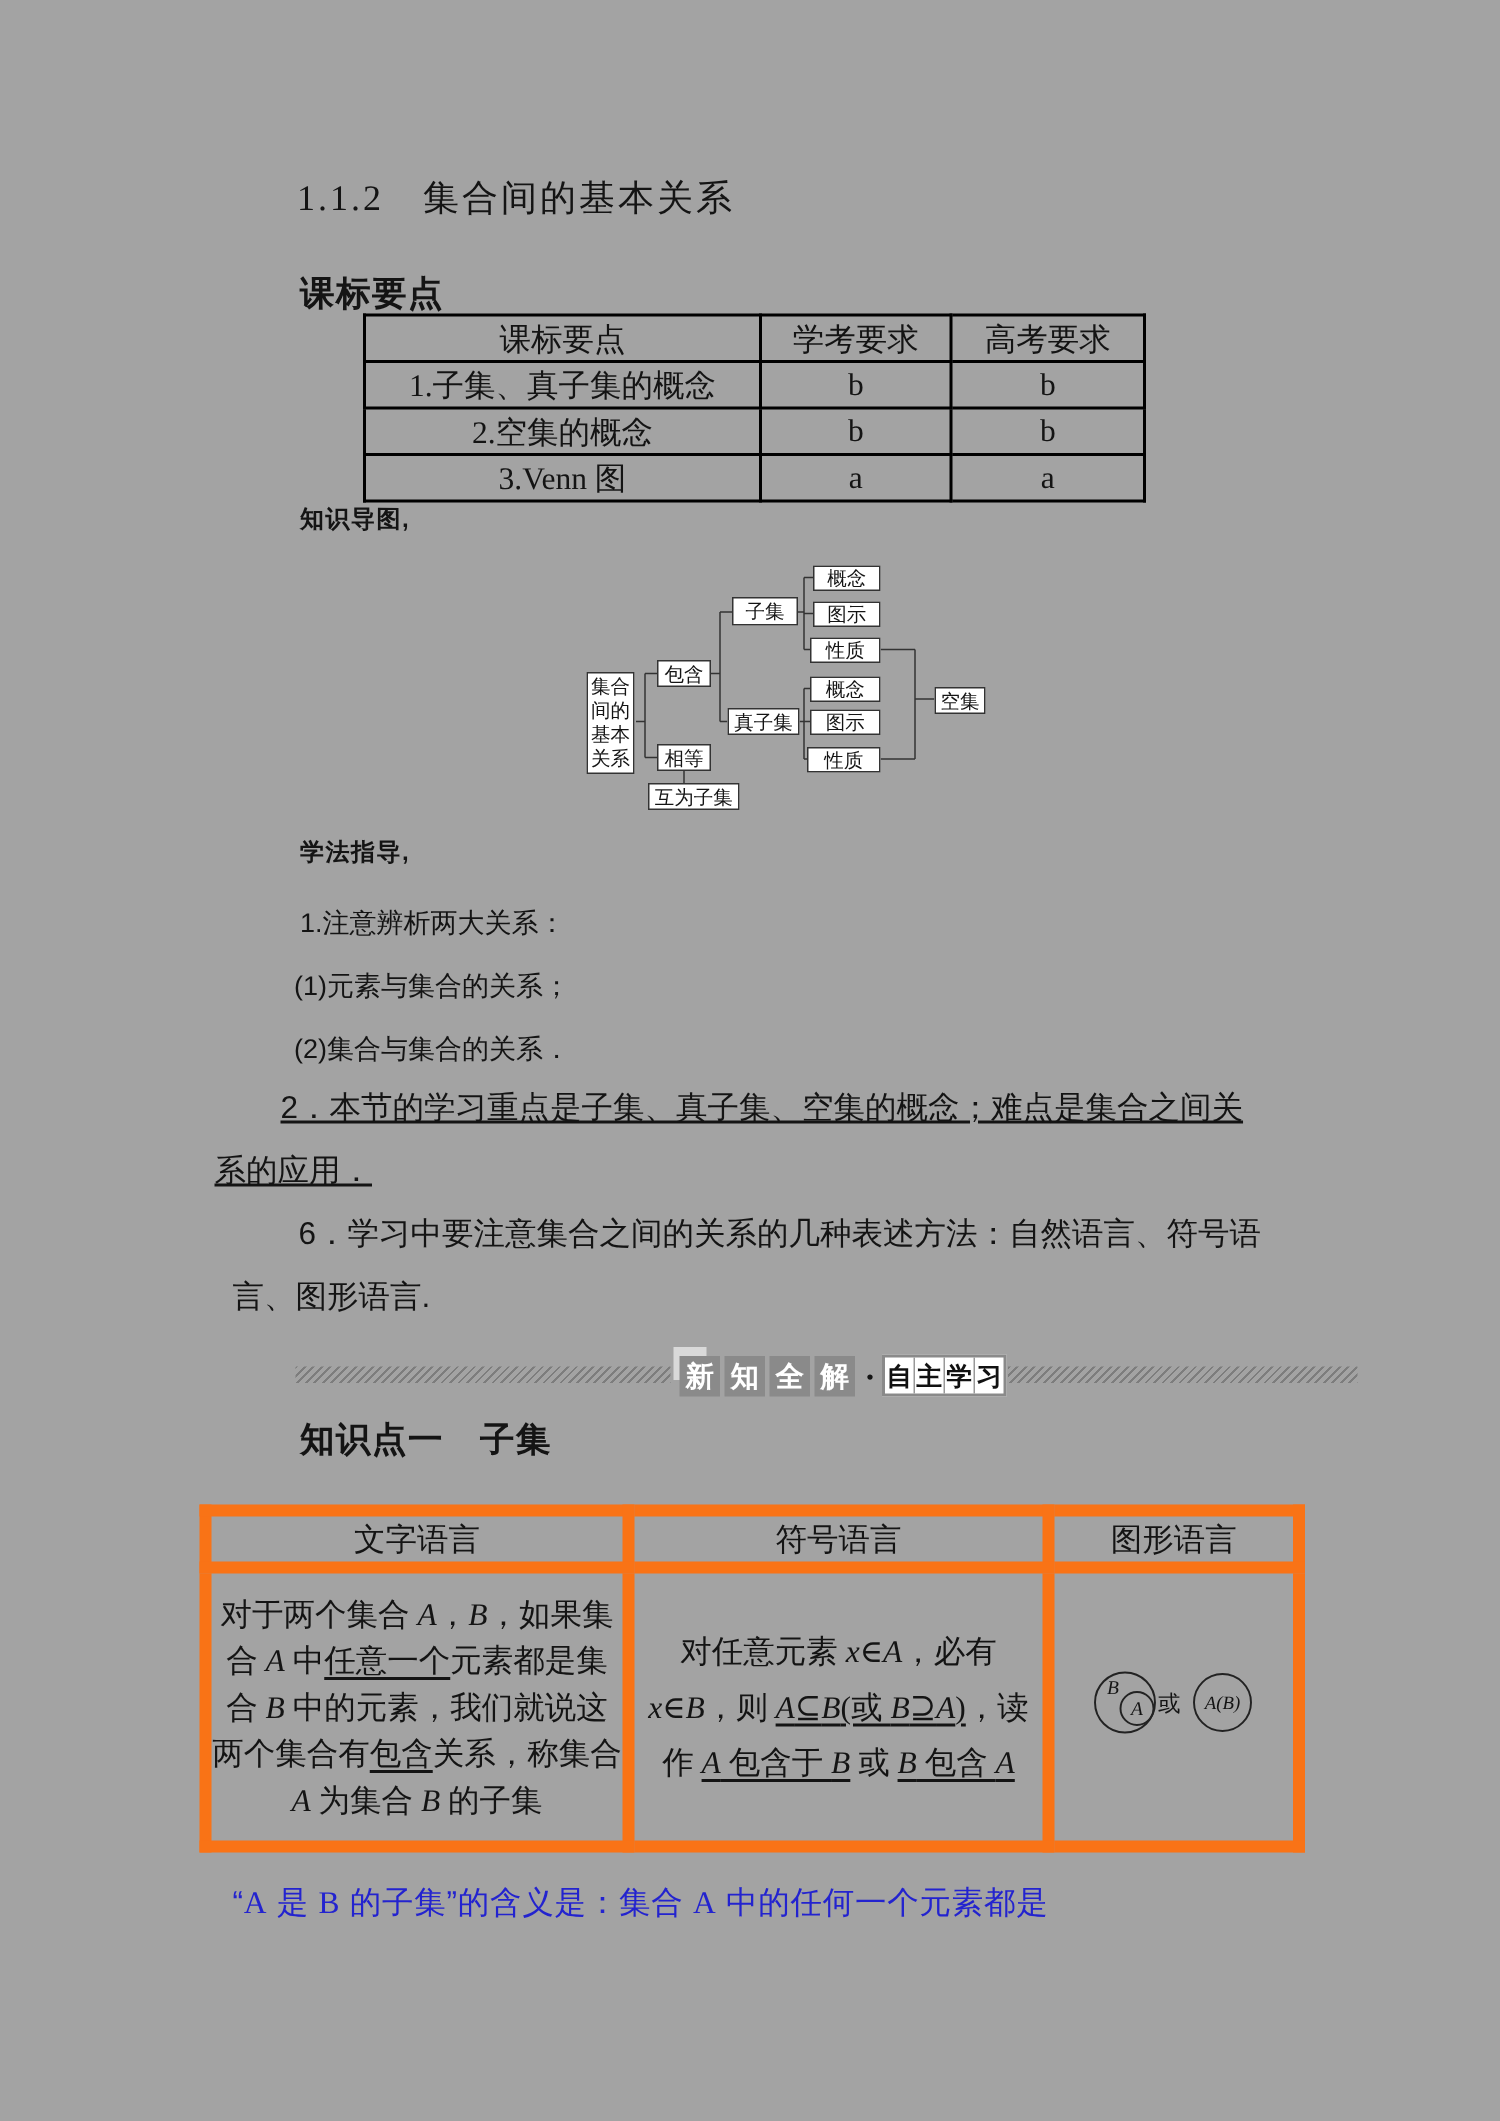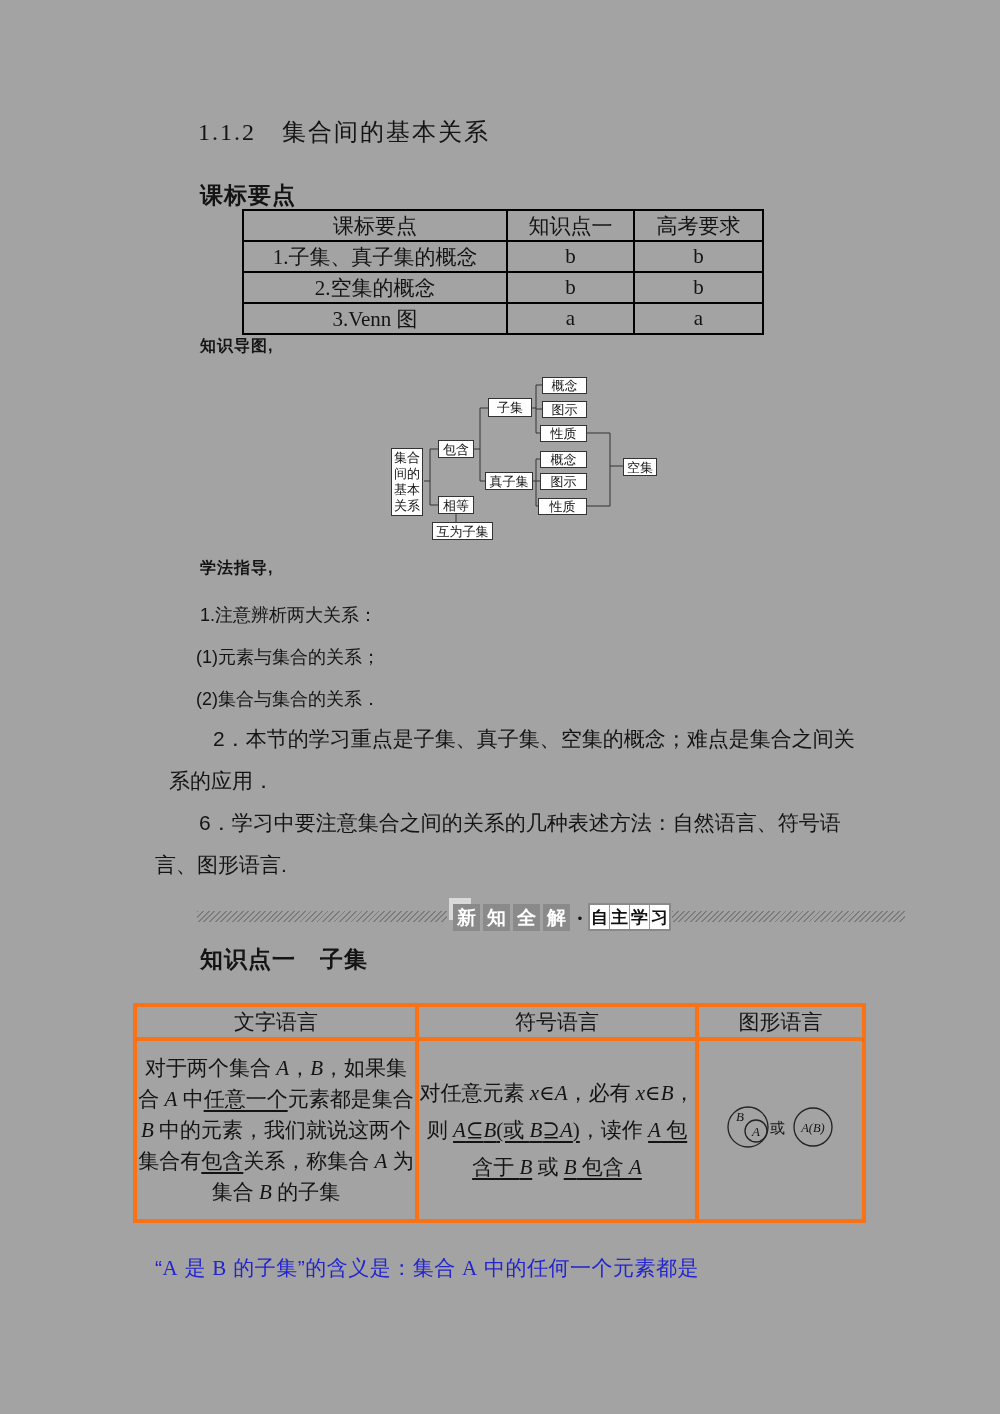--- a/index.html
+++ b/index.html
@@ -58,21 +58,21 @@
     font-family:"Liberation Sans","DejaVu Sans",sans-serif;color:#111;
   }
   .obox span:last-child{border-right:none;}
 
   
   .bodyline{font-size:18px;line-height:30px;}
   .para{font-size:21px;line-height:42px;width:706px;text-indent:44px;}
 
   
   table.t2{left:133px;top:1003px;border-collapse:collapse;table-layout:fixed;}
-  table.t2 th,table.t2 td{border:4px solid #f97316;padding:0;}
+  table.t2 th,table.t2 td{border:8px solid #f97316;padding:0;}
   table.t2 th{font-weight:normal;font-size:21px;height:30px;text-align:center;vertical-align:middle;}
   td.cell-text{font-size:21px;line-height:31px;text-align:center;vertical-align:middle;padding:2px 8px;height:178px;}
   td.cell-symbol{font-size:21px;line-height:37px;text-align:center;vertical-align:middle;padding:2px 10px;}
   td.cell-venn{text-align:center;vertical-align:middle;}
   .i{font-family:"Liberation Serif","DejaVu Serif",serif;font-style:italic;}
   .u{text-decoration:underline;text-decoration-thickness:1.5px;text-underline-offset:4px;}
   .iu{font-family:"Liberation Serif","DejaVu Serif",serif;font-style:italic;
       text-decoration:underline;text-decoration-thickness:1.5px;text-underline-offset:4px;}
   .s{font-family:"Liberation Serif","DejaVu Serif",serif;}
 
@@ -91,21 +91,21 @@
 
   <table class="abs t1">
     <colgroup>
         <col style="width:264px">
         <col style="width:127px">
         <col style="width:129px">
       </colgroup>
     <tbody>
         <tr>
       <th>课标要点</th>
-      <th>知识点一</th>
+      <th>学考要求</th>
       <th>高考要求</th>
     </tr>
     <tr>
       <td>1.子集、真子集的概念</td>
       <td>b</td>
       <td>b</td>
     </tr>
     <tr>
       <td>2.空集的概念</td>
       <td>b</td>
@@ -162,21 +162,21 @@
     <div class="dbox" style="left:155px;top:103px;width:47px;height:17px;">图示</div>
     <div class="dbox" style="left:153px;top:128px;width:49px;height:17px;">性质</div>
     <div class="dbox" style="left:238px;top:88px;width:34px;height:18px;">空集</div>
   </div>
 
   <div class="abs sans h-small" style="left:200px;top:558px;">学法指导,</div>
 
   <div class="abs sans bodyline" style="left:200px;top:600px;">1.注意辨析两大关系：</div>
   <div class="abs sans bodyline" style="left:196px;top:642px;">(1)元素与集合的关系；</div>
   <div class="abs sans bodyline" style="left:196px;top:684px;">(2)集合与集合的关系．</div>
-  <div class="abs sans para" style="left:169px;top:718px;">2．本节的学习重点是子集、真子集、空集的概念；难点是集合之间关系的应用．</div>
+  <div class="abs sans para" style="left:143px;top:718px;text-decoration:underline;">2．本节的学习重点是子集、真子集、空集的概念；难点是集合之间关系的应用．</div>
   <div class="abs sans para" style="left:155px;top:802px;">6．学习中要注意集合之间的关系的几种表述方法：自然语言、符号语言、图形语言.</div>
 
   <div class="abs banner">
     <div class="hatch" style="left:197px;width:250px;"></div>
     <div class="shadow-sq"></div>
     <div class="gbox" style="left:453px;">新</div>
     <div class="gbox" style="left:483px;">知</div>
     <div class="gbox" style="left:513px;">全</div>
     <div class="gbox" style="left:543px;">解</div>
     <div class="bdot">·</div>

